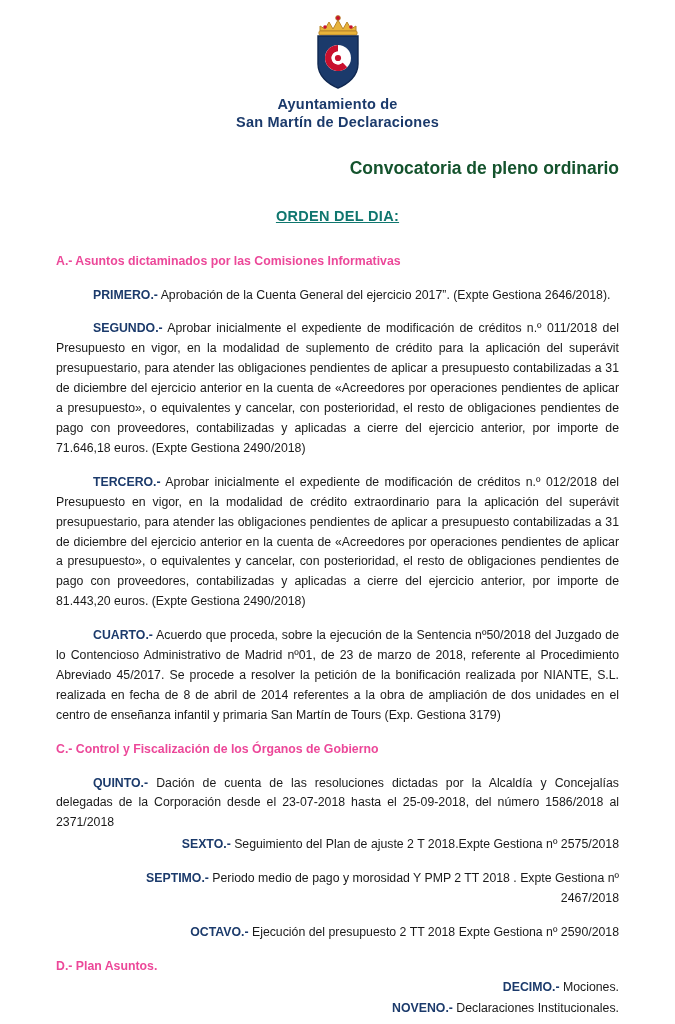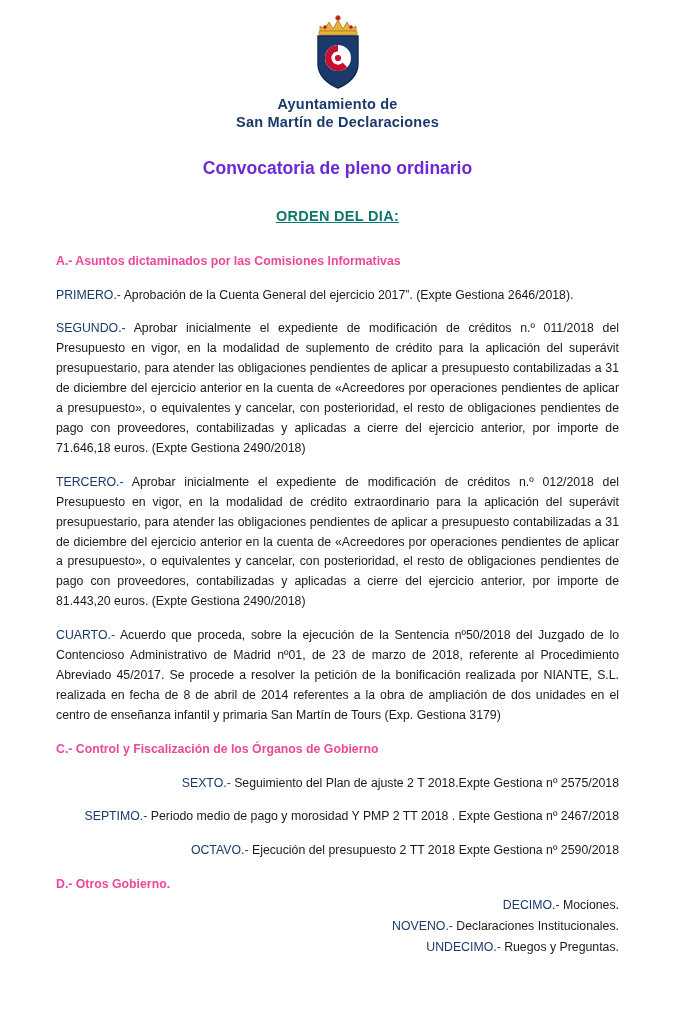--- a/index.html
+++ b/index.html
@@ -40,22 +40,22 @@
     font-weight: bold;
     font-size: 14.5px;
     line-height: 1.22;
     letter-spacing: .2px;
   }
   .org-line2 { font-size: 14.5px; }
 
   
   .conv-title {
     margin-top: 24px;
-    text-align: center;
-    color: #6d28d9;
+    text-align: right;
+    color: #14532d;
     font-weight: bold;
     font-size: 17.5px;
     line-height: 1.5;
   }
   .conv-title .line2 { font-size: 18.5px; }
 
   .orden-title {
     margin-top: 26px;
     text-align: center;
     color: #0f766e;
@@ -77,22 +77,23 @@
     color: #ec4899;
     font-size: 12.3px;
     margin-bottom: 14px;
   }
   .para {
     text-align: justify;
     margin: 0 0 14px 0;
   }
   .para.tight { margin-bottom: 2px; }
   .para .lead {
-    font-weight: normal;
+    font-weight: bold;
     color: #1b3a6b;
+    margin-left: 37px;
   }
   .para.nojust { text-align: right; }
   .list-tight { margin: 0; }
   .list-tight .para { margin-bottom: 1px; }
 </style>
 </head>
 <body>
 
 <div class="page">
 
@@ -145,36 +146,39 @@
       </p>
 
       <p class="para">
         <span class="lead">CUARTO.-</span><span> Acuerdo que proceda, sobre la ejecución de la Sentencia nº50/2018 del Juzgado de lo Contencioso Administrativo de Madrid nº01, de 23 de marzo de 2018, referente al Procedimiento Abreviado 45/2017. Se procede a resolver la petición de la bonificación realizada por NIANTE, S.L. realizada en fecha de 8 de abril de 2014 referentes a la obra de ampliación de dos unidades en el centro de enseñanza infantil y primaria San Martín de Tours (Exp. Gestiona 3179)</span>
       </p>
     </div>
 
     <div>
       <div class="section-head">C.- Control y Fiscalización de los Órganos de Gobierno</div>
 
+      <p class="para tight">
+        <span class="lead">QUINTO.-</span><span> Dación de cuenta de las resoluciones dictadas por la Alcaldía y Concejalías delegadas de la Corporación desde el 23-07-2018 hasta el 25-09-2018, del número 1586/2018 al 2371/2018</span>
+      </p>
 
       <p class="para nojust">
         <span class="lead">SEXTO.-</span><span> Seguimiento del Plan de ajuste 2 T 2018.Expte Gestiona nº 2575/2018</span>
       </p>
 
       <p class="para nojust">
         <span class="lead">SEPTIMO.-</span><span> Periodo medio de pago y morosidad Y PMP 2 TT 2018 . Expte Gestiona nº  2467/2018</span>
       </p>
 
       <p class="para nojust">
         <span class="lead">OCTAVO.-</span><span>  Ejecución del presupuesto 2 TT 2018 Expte Gestiona nº 2590/2018</span>
       </p>
     </div>
 
     <div>
-      <div class="section-head" style="margin-bottom:1px">D.- Otros Gobierno.</div>
+      <div class="section-head" style="margin-bottom:1px">D.- Plan Asuntos.</div>
 
       <div class="list-tight">
         <p class="para nojust">
           <span class="lead">DECIMO.-</span><span> Mociones.</span>
         </p>
         <p class="para nojust">
           <span class="lead">NOVENO.-</span><span> Declaraciones Institucionales.</span>
         </p>
         <p class="para nojust">
           <span class="lead">UNDECIMO.-</span><span> Ruegos y Preguntas.</span>

